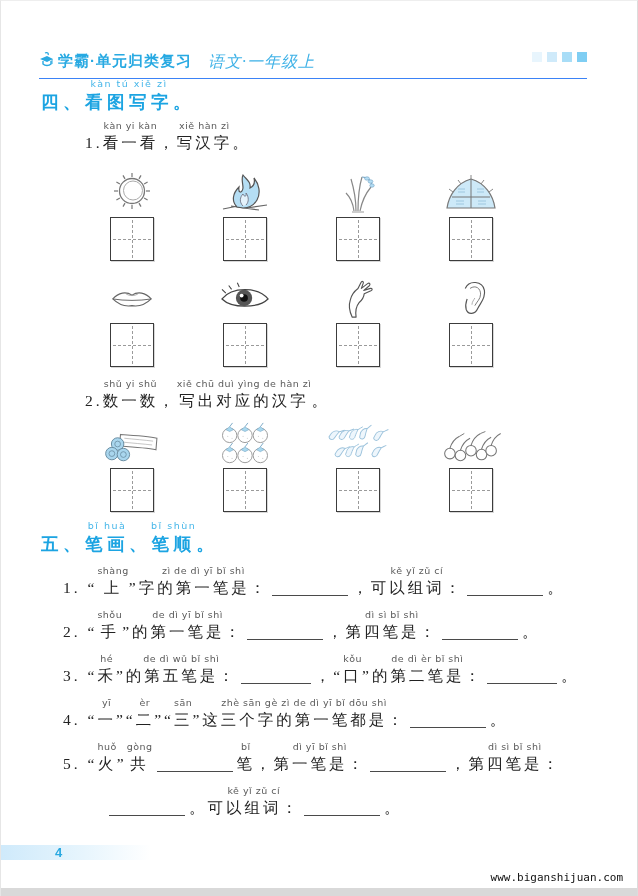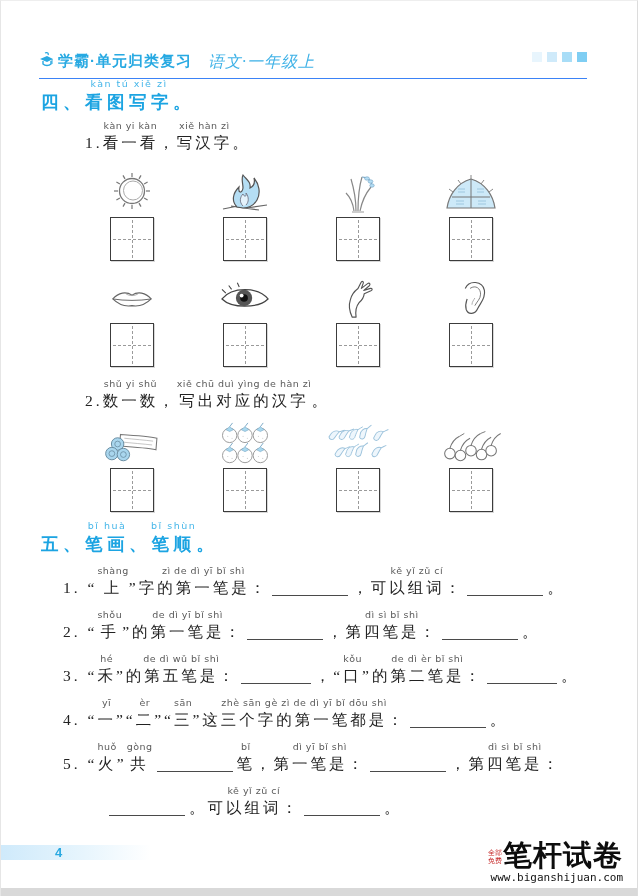--- a/index.html
+++ b/index.html
@@ -294,21 +294,17 @@
     <div class="segline qline"><span class="seg"><span class="pin"></span><span class="txt">3. “</span></span><span class="seg"><span class="pin">hé</span><span class="txt">禾</span></span><span class="seg"><span class="pin"></span><span class="txt">”</span></span><span class="seg"><span class="pin">de dì wǔ bǐ shì</span><span class="txt">的第五笔是：</span></span><span class="blank" style="width:70px"></span><span class="seg"><span class="pin"></span><span class="txt">，“</span></span><span class="seg"><span class="pin">kǒu</span><span class="txt">口</span></span><span class="seg"><span class="pin"></span><span class="txt">”</span></span><span class="seg"><span class="pin">de dì èr bǐ shì</span><span class="txt">的第二笔是：</span></span><span class="blank" style="width:70px"></span><span class="seg"><span class="pin"></span><span class="txt">。</span></span></div>
     <div class="segline qline"><span class="seg"><span class="pin"></span><span class="txt">4. “</span></span><span class="seg"><span class="pin">yī</span><span class="txt">一</span></span><span class="seg"><span class="pin"></span><span class="txt">”“</span></span><span class="seg"><span class="pin">èr</span><span class="txt">二</span></span><span class="seg"><span class="pin"></span><span class="txt">”“</span></span><span class="seg"><span class="pin">sān</span><span class="txt">三</span></span><span class="seg"><span class="pin"></span><span class="txt">”</span></span><span class="seg"><span class="pin">zhè sān gè zì de dì yī bǐ dōu shì</span><span class="txt">这三个字的第一笔都是：</span></span><span class="blank" style="width:76px"></span><span class="seg"><span class="pin"></span><span class="txt">。</span></span></div>
     <div class="segline qline"><span class="seg"><span class="pin"></span><span class="txt">5. “</span></span><span class="seg"><span class="pin">huǒ</span><span class="txt">火</span></span><span class="seg"><span class="pin"></span><span class="txt">”</span></span><span class="seg"><span class="pin">gòng</span><span class="txt">共</span></span><span class="blank" style="width:76px"></span><span class="seg"><span class="pin">bǐ</span><span class="txt">笔</span></span><span class="seg"><span class="pin"></span><span class="txt">，</span></span><span class="seg"><span class="pin">dì yī bǐ shì</span><span class="txt">第一笔是：</span></span><span class="blank" style="width:76px"></span><span class="seg"><span class="pin"></span><span class="txt">，</span></span><span class="seg"><span class="pin">dì sì bǐ shì</span><span class="txt">第四笔是：</span></span></div>
     <div class="segline qline indent"><span class="blank" style="width:76px"></span><span class="seg"><span class="pin"></span><span class="txt">。</span></span><span class="seg"><span class="pin">kě yǐ zǔ cí</span><span class="txt">可以组词：</span></span><span class="blank" style="width:76px"></span><span class="seg"><span class="pin"></span><span class="txt">。</span></span></div>
   </div>
 
   <div class="pagebar"></div>
   <div class="pagenum">4</div>
 
   <div class="wm">
-    <div class="wm-top">
-      <div class="wm-badge">全部免费</div>
-      <div class="wm-title">笔杆试卷</div>
-    </div>
     <div class="wm-url">www.biganshijuan.com</div>
   </div>
 
   <div class="bottom-strip"></div>
 </div>
 
 </body></html>

